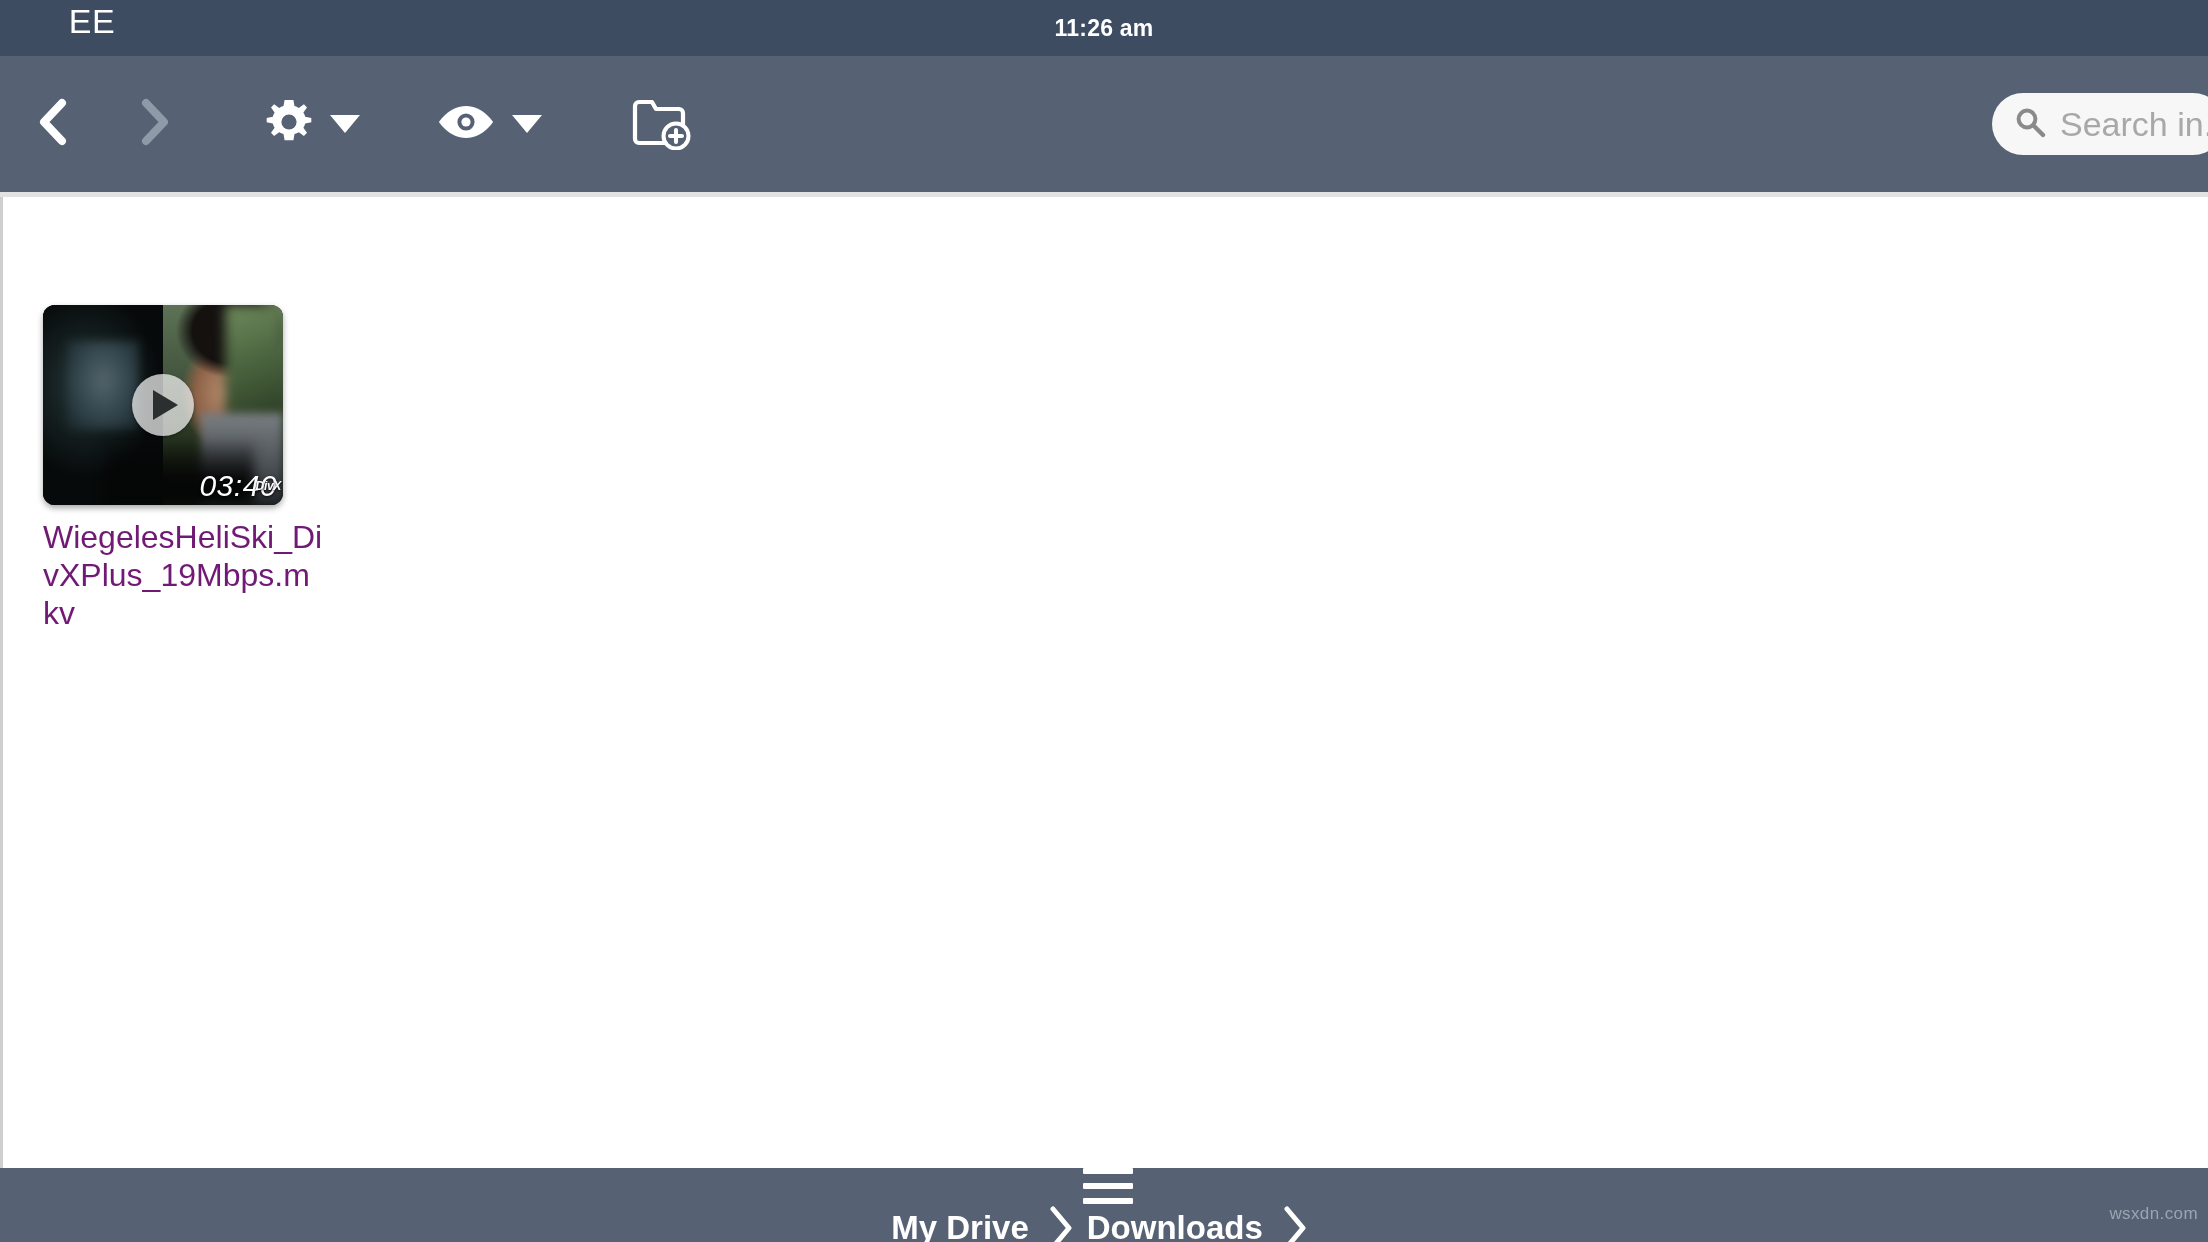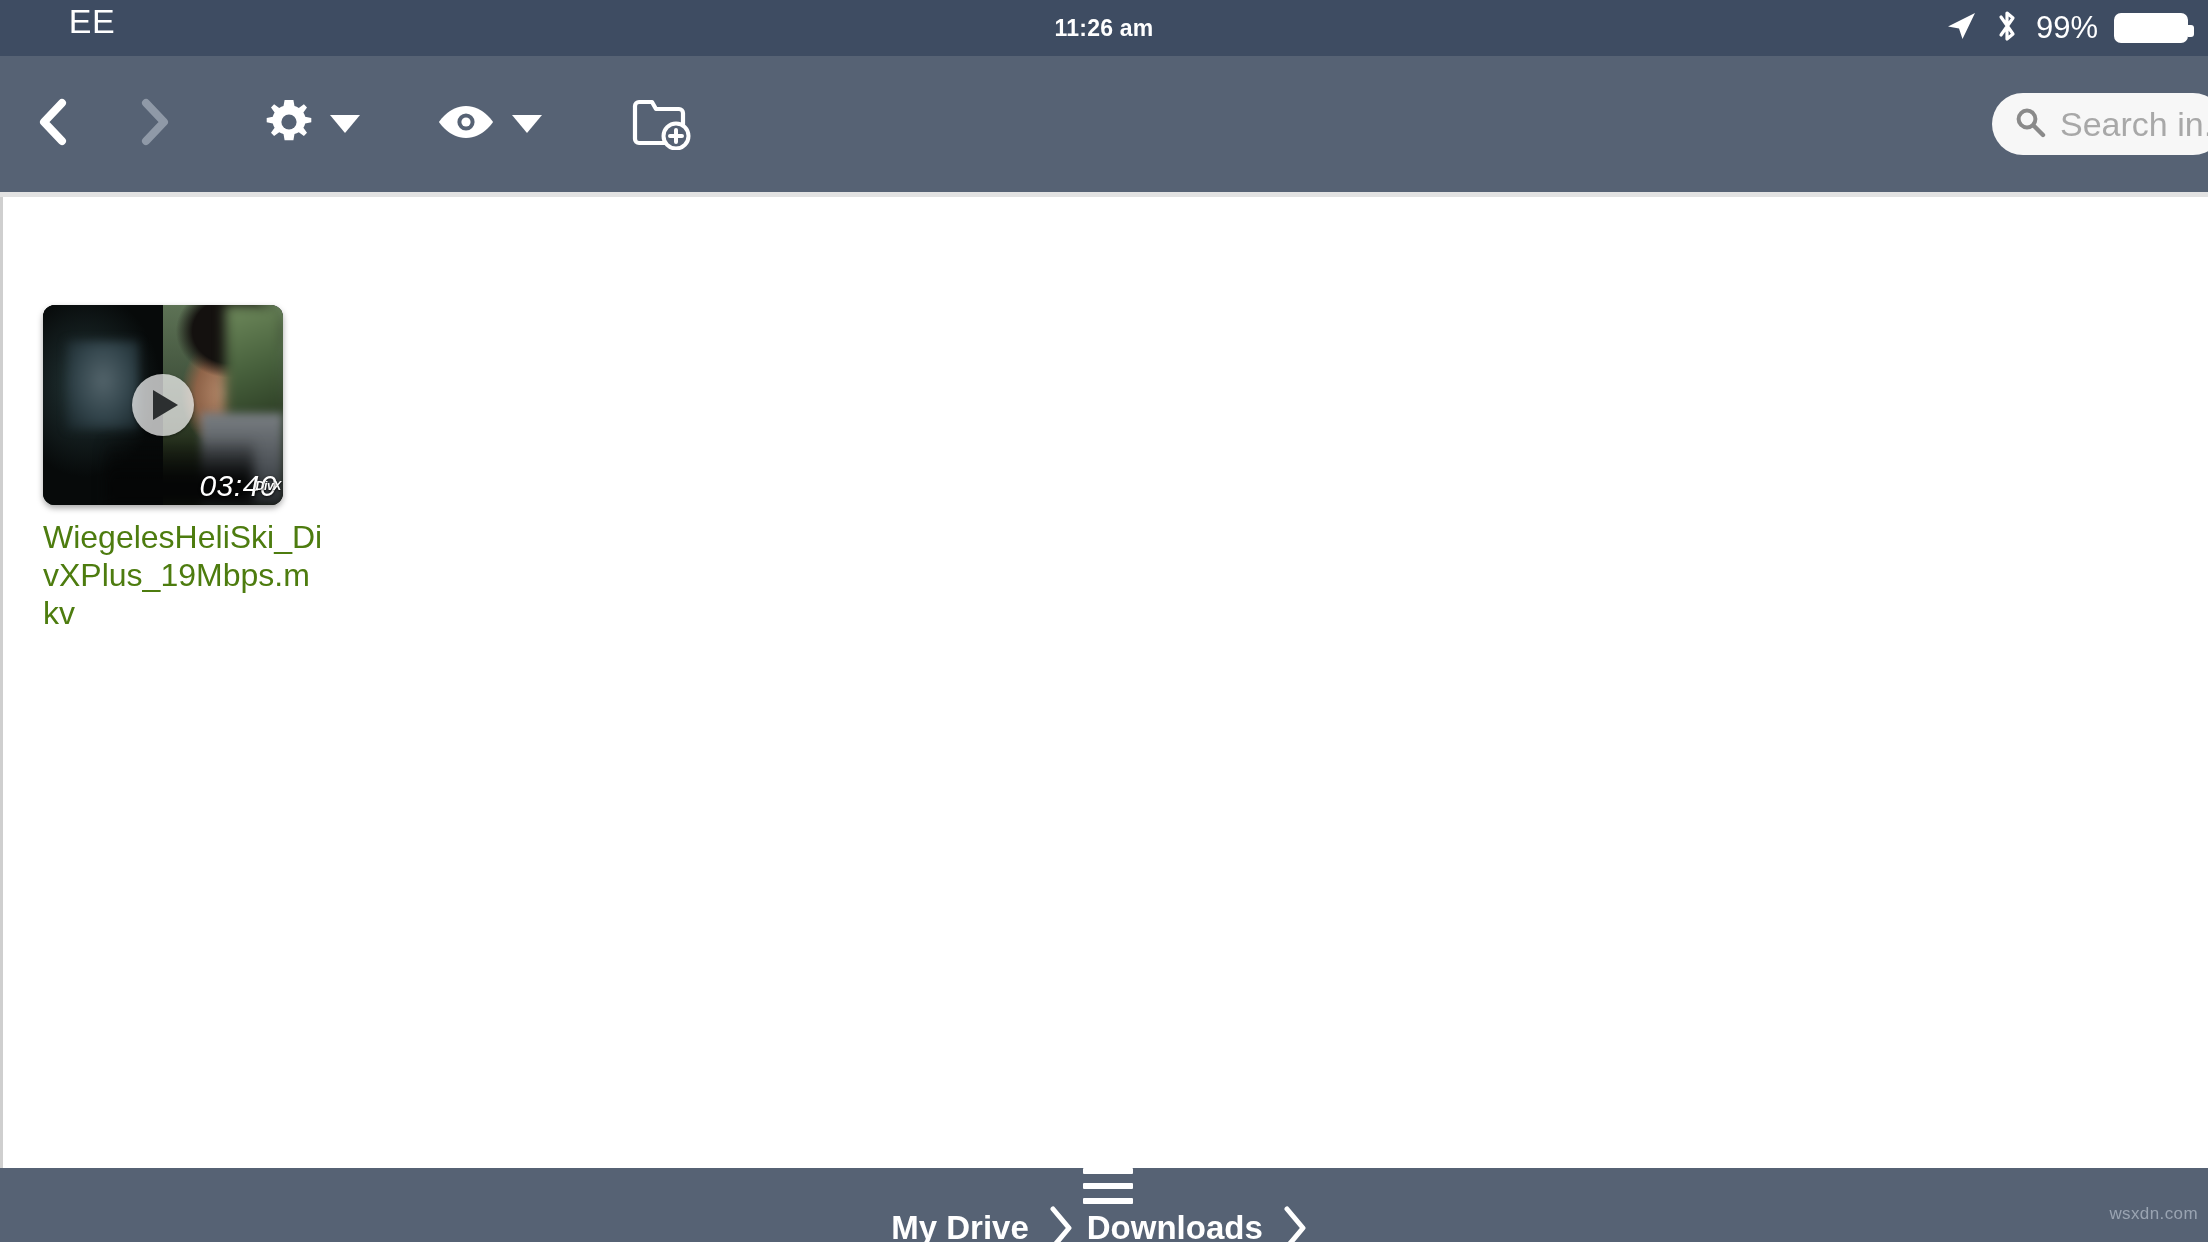--- a/index.html
+++ b/index.html
@@ -146,21 +146,21 @@
     text-shadow:0 1px 3px rgba(0,0,0,0.9);
     letter-spacing:0.5px;
   }
   .divx {
     position:absolute; right:2px; bottom:12px;
     color:#ffffff; font-size:12px; font-weight:700;
     letter-spacing:-0.3px; text-shadow:0 1px 2px rgba(0,0,0,0.9);
   }
   .filename {
     margin-top:14px; width:280px;
-    font-size:32px; line-height:1.18; color:#4d7c0f;
+    font-size:32px; line-height:1.18; color:#701a75;
     word-break:break-all;
   }
 
   
   .bottombar {
     position:absolute; left:0; bottom:0; width:2208px; height:74px;
     background:#566274; display:flex; align-items:center;flex-direction:column;
   }
   .hamburger { width:96px; display:flex; flex-direction:column; align-items:center; gap:9px; cursor:pointer; padding-left:8px; }
   .hamburger span { display:block; width:50px; height:6px; background:#ffffff; border-radius:1px; }
@@ -197,34 +197,20 @@
         <svg width="40" height="30" viewBox="0 0 40 30">
           <path d="M20 27 L13.5 19.5 A10.5 10.5 0 0 1 26.5 19.5 Z" fill="#ffffff"></path>
           <path d="M6.5 13.2 A20 20 0 0 1 33.5 13.2" stroke="#ffffff" stroke-width="4.6" fill="none" stroke-linecap="round"></path>
           <path d="M11.5 18.6 A13 13 0 0 1 28.5 18.6" stroke="#ffffff" stroke-width="4.4" fill="none" stroke-linecap="round"></path>
         </svg>
       </span>
     </div>
 
     <div class="sb-center">11:26 am</div>
 
-    <div class="sb-right">
-      <span>
-        <svg width="34" height="34" viewBox="0 0 34 34">
-          <path d="M31 4 L4 17.5 L15 19.5 L18.5 30 Z" fill="#ffffff"></path>
-        </svg>
-      </span>
-      <span>
-        <svg width="26" height="36" viewBox="0 0 26 36">
-          <path d="M7 9 L19 26 L13 31 L13 5 L19 10 L7 27" stroke="#ffffff" stroke-width="3.2" fill="none" stroke-linejoin="round" stroke-linecap="round"></path>
-        </svg>
-      </span>
-      <span class="batt-pct">99%</span>
-      <span class="batt"></span>
-    </div>
   </div>
 
   <div class="toolbar">
 
     <div class="tb-btn nav-back">
       <span>
         <svg width="46" height="54" viewBox="0 0 46 54">
           <path d="M32 8 L14 27 L32 46" stroke="#ffffff" stroke-width="8" fill="none" stroke-linecap="round" stroke-linejoin="round"></path>
         </svg>
       </span>

